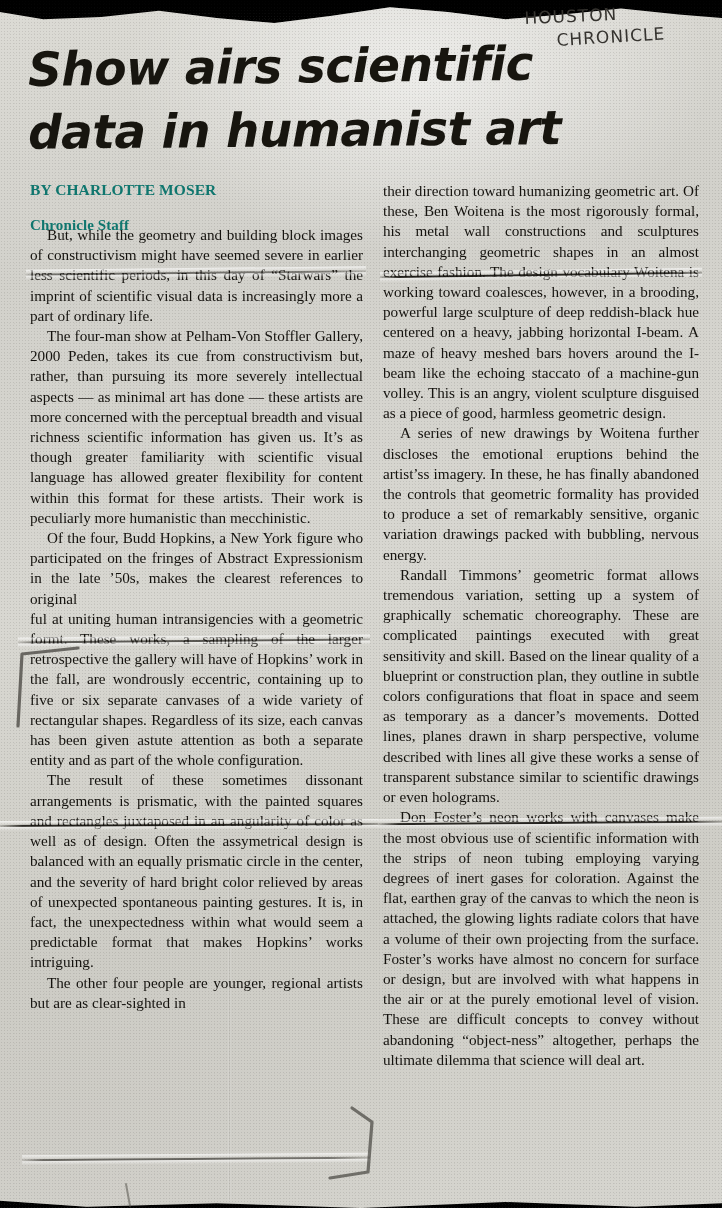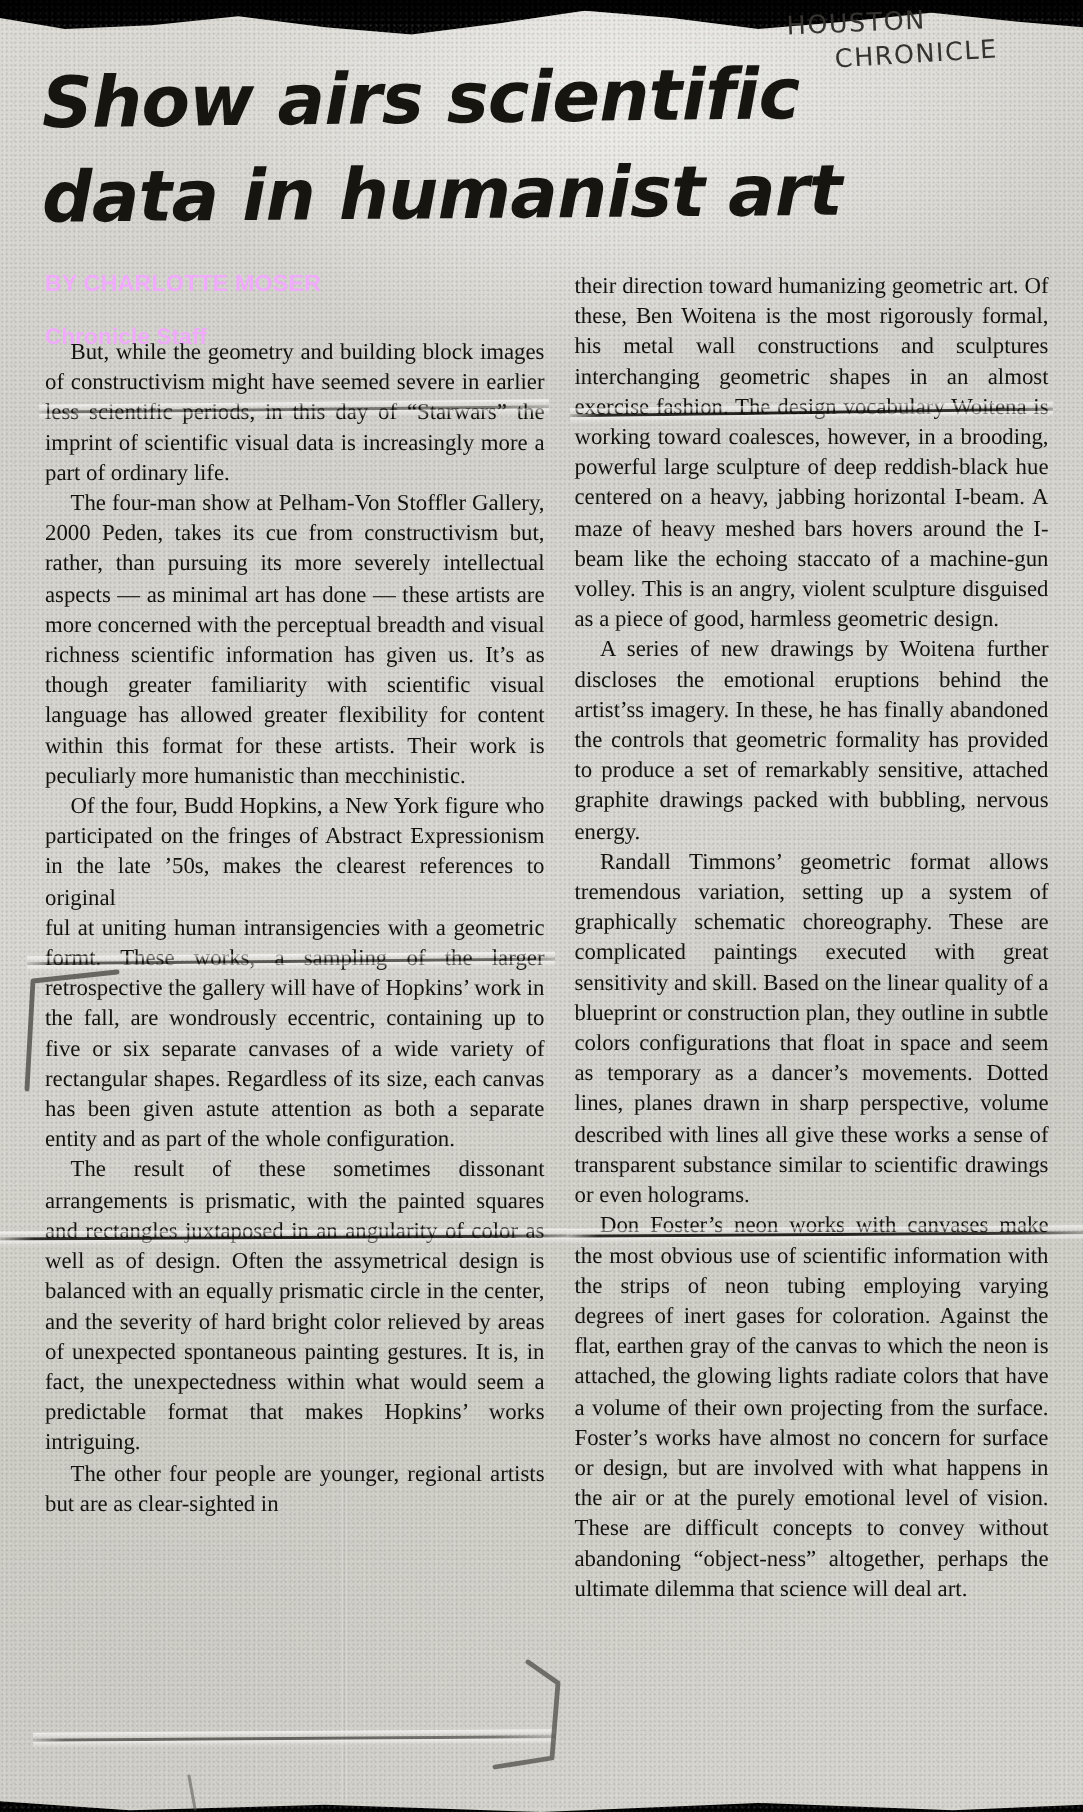--- a/index.html
+++ b/index.html
@@ -85,25 +85,25 @@
     letter-spacing: -0.5px;
   }
   #headline-l1 { top: 42px;  transform: rotate(-0.7deg); }
   #headline-l2 { top: 106px; transform: rotate(-0.5deg); }
 
   
   #byline {
     position: absolute;
     left: 30px; top: 181px;
     width: 330px;
-    font-family: Liberation Sans, sans-serif;
+    font-family: Liberation Serif, serif;
     font-weight: bold;
     font-size: 15.5px;
     line-height: 1.22;
-    color: #f0abfc;
+    color: #0f766e;
     letter-spacing: 0.1px;
   }
   #byline .line2 { font-size: 15px; margin-top: 16px; }
 
   
   .column {
     position: absolute;
     font-family: "Liberation Serif", serif;
     font-size: 15.2px;
     line-height: 20.2px;
@@ -213,21 +213,21 @@
     <p>But, while the geometry and building block images of constructivism might have seemed severe in earlier less scientific periods, in this day of “Starwars” the imprint of scientific visual data is increasingly more a part of ordinary life.</p>
     <p>The four-man show at Pelham-Von Stoffler Gallery, 2000 Peden, takes its cue from constructivism but, rather, than pursuing its more severely intellectual aspects — as minimal art has done — these artists are more concerned with the perceptual breadth and visual richness scientific information has given us. It’s as though greater familiarity with scientific visual language has allowed greater flexibility for content within this format for these artists. Their work is peculiarly more humanistic than mecchinistic.</p>
     <p>Of the four, Budd Hopkins, a New York figure who participated on the fringes of Abstract Expressionism in the late ’50s, makes the clearest references to original</p>
     <p class="noindent">ful at uniting human intransigencies with a geometric formt. These works, a sampling of the larger retrospective the gallery will have of Hopkins’ work in the fall, are wondrously eccentric, containing up to five or six separate canvases of a wide variety of rectangular shapes. Regardless of its size, each canvas has been given astute attention as both a separate entity and as part of the whole configuration.</p>
     <p>The result of these sometimes dissonant arrangements is prismatic, with the painted squares and rectangles juxtaposed in an angularity of color as well as of design. Often the assymetrical design is balanced with an equally prismatic circle in the center, and the severity of hard bright color relieved by areas of unexpected spontaneous painting gestures. It is, in fact, the unexpectedness within what would seem a predictable format that makes Hopkins’ works intriguing.</p>
     <p>The other four people are younger, regional artists but are as clear-sighted in</p>
   </div>
 
   <div class="column" id="col-right">
     <p class="noindent">their direction toward humanizing geometric art. Of these, Ben Woitena is the most rigorously formal, his metal wall constructions and sculptures interchanging geometric shapes in an almost exercise fashion. The design vocabulary Woitena is working toward coalesces, however, in a brooding, powerful large sculpture of deep reddish-black hue centered on a heavy, jabbing horizontal I-beam. A maze of heavy meshed bars hovers around the I-beam like the echoing staccato of a machine-gun volley. This is an angry, violent sculpture disguised as a piece of good, harmless geometric design.</p>
-    <p>A series of new drawings by Woitena further discloses the emotional eruptions behind the artist’ss imagery. In these, he has finally abandoned the controls that geometric formality has provided to produce a set of remarkably sensitive, attached graphite drawings packed with bubbling, nervous energy.</p>
+    <p>A series of new drawings by Woitena further discloses the emotional eruptions behind the artist’ss imagery. In these, he has finally abandoned the controls that geometric formality has provided to produce a set of remarkably sensitive, organic variation drawings packed with bubbling, nervous energy.</p>
     <p>Randall Timmons’ geometric format allows tremendous variation, setting up a system of graphically schematic choreography. These are complicated paintings executed with great sensitivity and skill. Based on the linear quality of a blueprint or construction plan, they outline in subtle colors configurations that float in space and seem as temporary as a dancer’s movements. Dotted lines, planes drawn in sharp perspective, volume described with lines all give these works a sense of transparent substance similar to scientific drawings or even holograms.</p>
     <p>Don Foster’s neon works with canvases make the most obvious use of scientific information with the strips of neon tubing employing varying degrees of inert gases for coloration. Against the flat, earthen gray of the canvas to which the neon is attached, the glowing lights radiate colors that have a volume of their own projecting from the surface. Foster’s works have almost no concern for surface or design, but are involved with what happens in the air or at the purely emotional level of vision. These are difficult concepts to convey without abandoning “object-ness” altogether, perhaps the ultimate dilemma that science will deal art.</p>
   </div>
 
   <div class="fold" style="left:26px; top:268px; width:340px; transform:rotate(-0.6deg);">
     <div class="hi"></div>
       <div class="ink" style="opacity:.55;"></div>
       <div class="sh"></div>
   </div>
 

